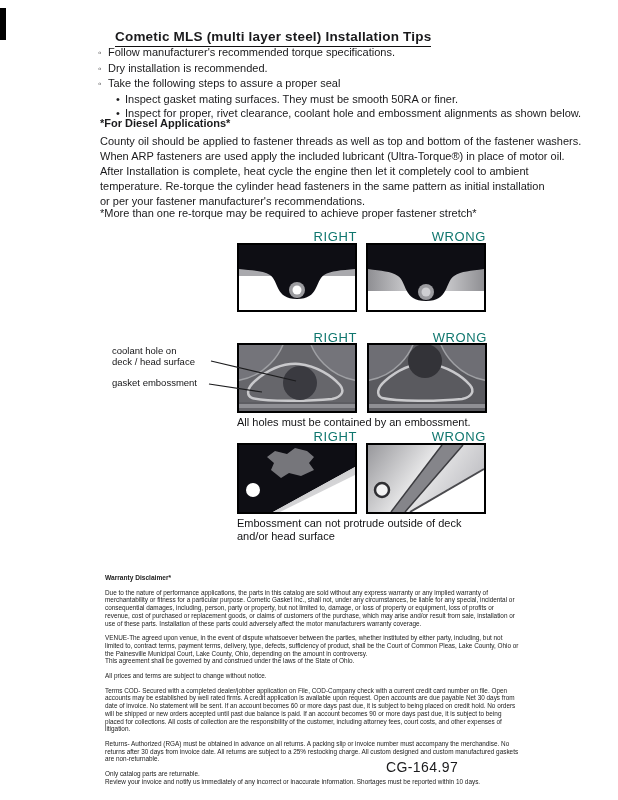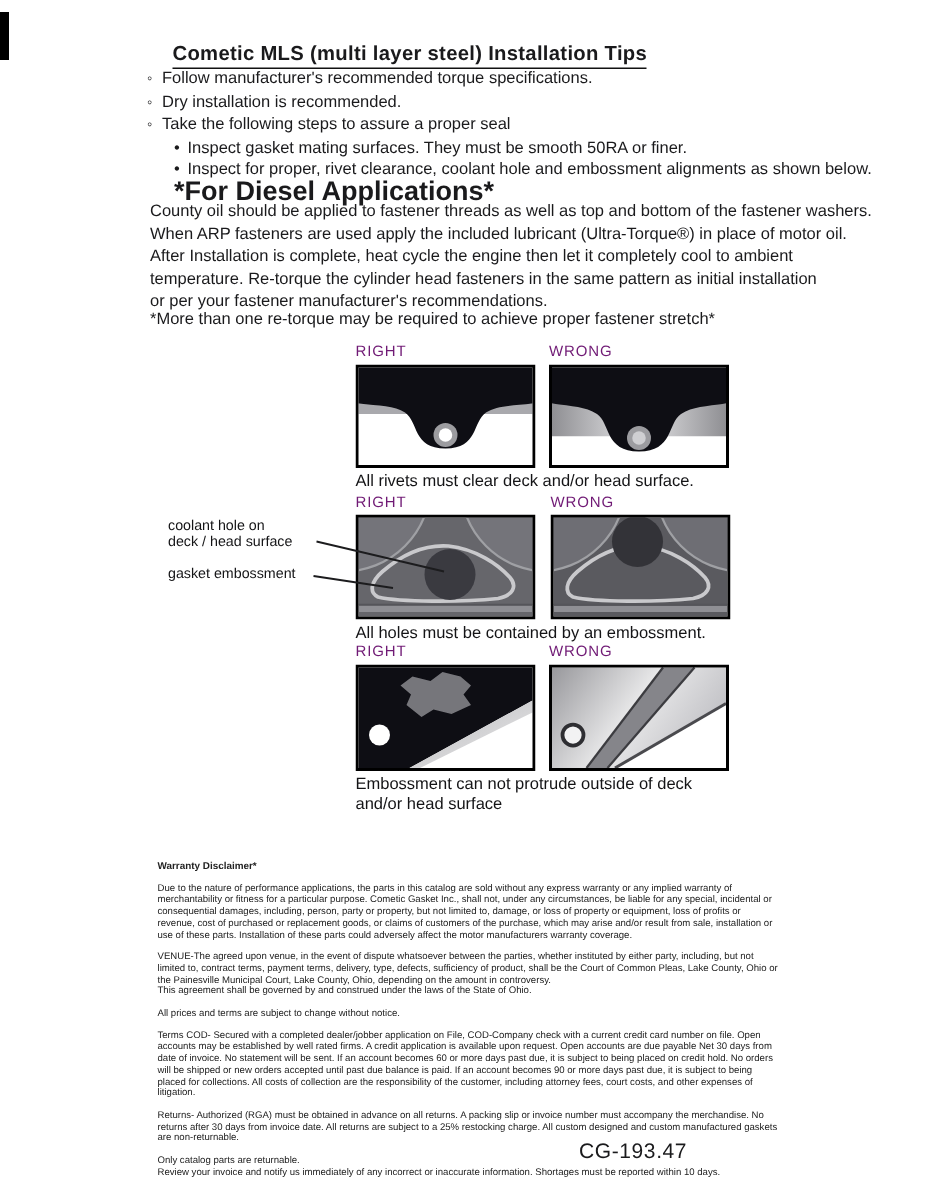--- a/index.html
+++ b/index.html
@@ -14,24 +14,24 @@
     font-size:13.5px;font-weight:bold;letter-spacing:.2px;
     border-bottom:1.6px solid #111;padding-bottom:2px;white-space:nowrap;
   }
   
   .tips{font-size:11px;line-height:14.6px;white-space:nowrap;}
   .tip-row{display:flex;align-items:baseline;}
   .tip-row .marker{width:10px;flex:0 0 10px;font-size:10px;}
   .tip-row.sub{padding-left:18px;}
   .tip-row.sub .marker{width:9px;flex:0 0 9px;font-size:11px;}
   
-  .sec-heading{font-size:18px;font-weight:bold;margin-left:16px;}
+  .sec-heading{font-size:11px;font-weight:bold;}
   .para{font-size:11px;line-height:15.2px;white-space:pre-line;}
   
-  .rw-label{font-size:10px;letter-spacing:.6px;color:#701a75;text-align:left;width:120px;}
+  .rw-label{font-size:13px;letter-spacing:.6px;color:#0f766e;text-align:right;width:120px;}
   .caption{font-size:11px;color:#141416;white-space:pre-line;line-height:13px;}
   .annot{font-size:9.5px;line-height:10.5px;color:#141416;text-align:left;white-space:pre-line;width:100px;}
   svg.diagram{display:block;}
   
   .legal{width:414px;font-size:6.4px;line-height:7.7px;color:#222;}
   .legal .lg-head{font-weight:bold;font-size:6.6px;margin:0 0 7px 0;}
   .legal p{margin:0 0 7px 0;white-space:pre-line;}
   .footer-code{font-size:14px;letter-spacing:.4px;color:#1a1a1c;}
   .print-mark{background:#000;}
 </style>
@@ -100,21 +100,20 @@
     </defs>
     <rect x="0" y="0" width="120" height="69" fill="#fff"></rect>
     <rect x="2" y="26" width="116" height="22" fill="url(#g1w)"></rect>
     <rect x="2" y="48" width="116" height="19" fill="#fff"></rect>
     <path d="M2,2 H118 V26 C104,28 96,28 88,33 C79,39 83,58 60,58 C37,58 41,39 32,33 C24,28 16,28 2,26 Z" fill="#0e0e14"></path>
     <circle cx="60" cy="49" r="8" fill="#9c9ca0"></circle>
     <circle cx="60" cy="49" r="4.5" fill="#cfcfd2"></circle>
     <rect x="1" y="1" width="118" height="67" fill="none" stroke="#000" stroke-width="2"></rect>
   </svg>
 
-  <div class="abs caption" style="left:237px;top:315px;">All rivets must clear deck and/or head surface.</div>
 
   <div class="abs rw-label" style="left:237px;top:330px;">RIGHT</div>
   <div class="abs rw-label" style="left:367px;top:330px;">WRONG</div>
 
   <div class="abs annot" style="left:112px;top:346px;">coolant hole on
 deck / head surface</div>
   <div class="abs annot" style="left:112px;top:378px;">gasket embossment</div>
 
   <svg class="abs diagram" style="left:237px;top:343px;" width="120" height="70" viewBox="0 0 120 70">
     <defs>
@@ -203,15 +202,15 @@
     <p>Due to the nature of performance applications, the parts in this catalog are sold without any express warranty or any implied warranty of merchantability or fitness for a particular purpose.  Cometic Gasket Inc., shall not, under any circumstances, be liable for any special, incidental or consequential damages, including, person, party or property, but not limited to, damage, or loss of property or equipment, loss of profits or revenue, cost of purchased or replacement goods, or claims of customers of the purchase, which may arise and/or result from sale, installation or use of these parts.  Installation of these parts could adversely affect the motor manufacturers warranty coverage.</p>
     <p>VENUE-The agreed upon venue, in the event of dispute whatsoever between the parties, whether instituted by either party, including, but not limited to, contract terms, payment terms, delivery, type, defects, sufficiency of product, shall be the Court of Common Pleas, Lake County, Ohio or the Painesville Municipal Court, Lake County, Ohio, depending on the amount in controversy.
 This agreement shall be governed by and construed under the laws of the State of Ohio.</p>
     <p>All prices and terms are subject to change without notice.</p>
     <p>Terms COD- Secured with a completed dealer/jobber application on File, COD-Company check with a current credit card number on file.  Open accounts may be established by well rated firms.  A credit application is available upon request.  Open accounts are due payable Net 30 days from date of invoice.  No statement will be sent.  If an account becomes 60 or more days past due, it is subject to being placed on credit hold.  No orders will be shipped or new orders accepted until past due balance is paid.  If an account becomes 90 or more days past due, it is subject to being placed for collections.  All costs of collection are the responsibility of the customer, including attorney fees, court costs, and other expenses of litigation.</p>
     <p>Returns- Authorized (RGA) must be obtained in advance on all returns.  A packing slip or invoice number must accompany the merchandise.  No returns after 30 days from invoice date.  All returns are subject to a 25% restocking charge.  All custom designed and custom manufactured gaskets are non-returnable.</p>
     <p>Only catalog parts are returnable.
 Review your invoice and notify us immediately of any incorrect or inaccurate information.  Shortages must be reported within 10 days.</p>
   </div>
 
-  <div class="abs footer-code" style="left:386px;top:759px;">CG-193.47</div>
+  <div class="abs footer-code" style="left:386px;top:759px;">CG-164.97</div>
 
 </div>
 
 </body></html>

